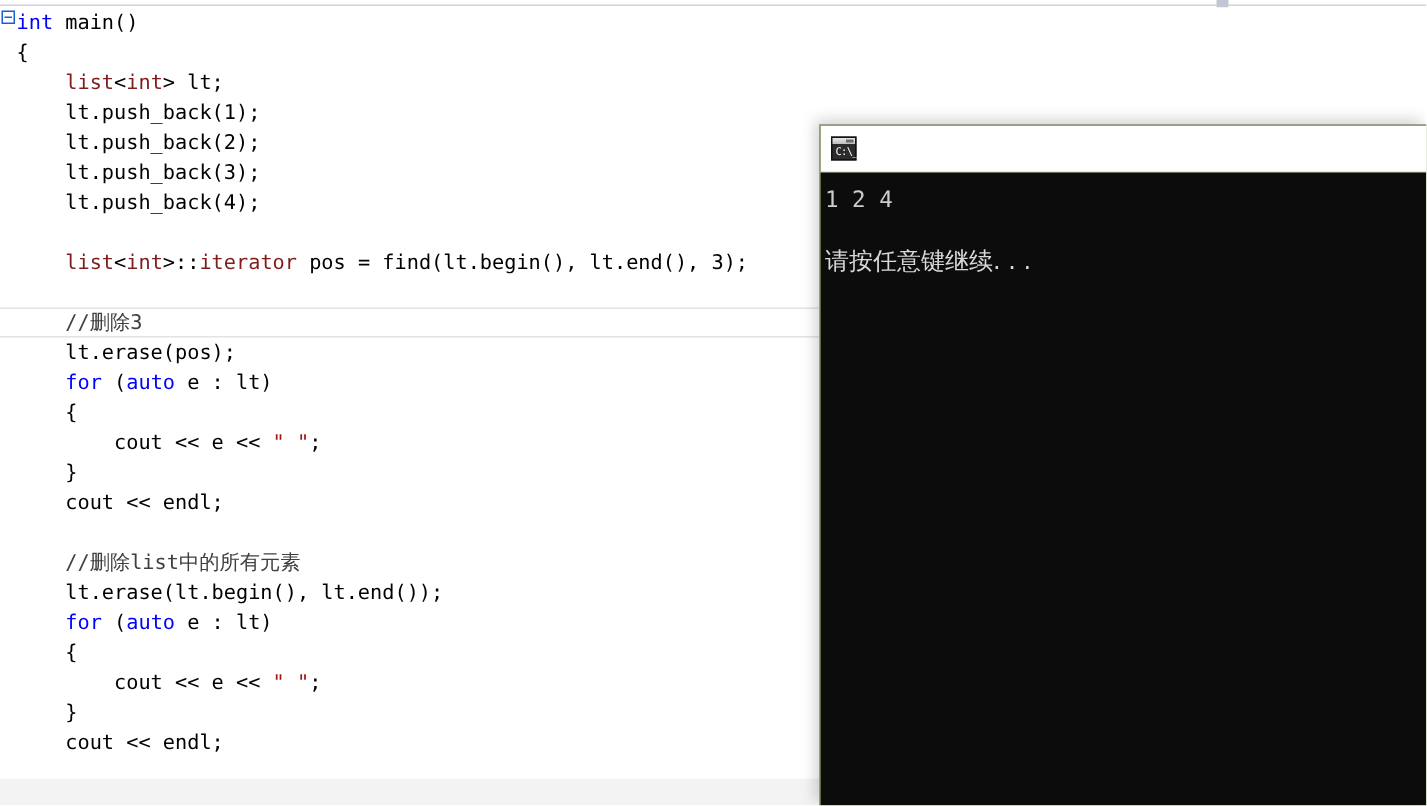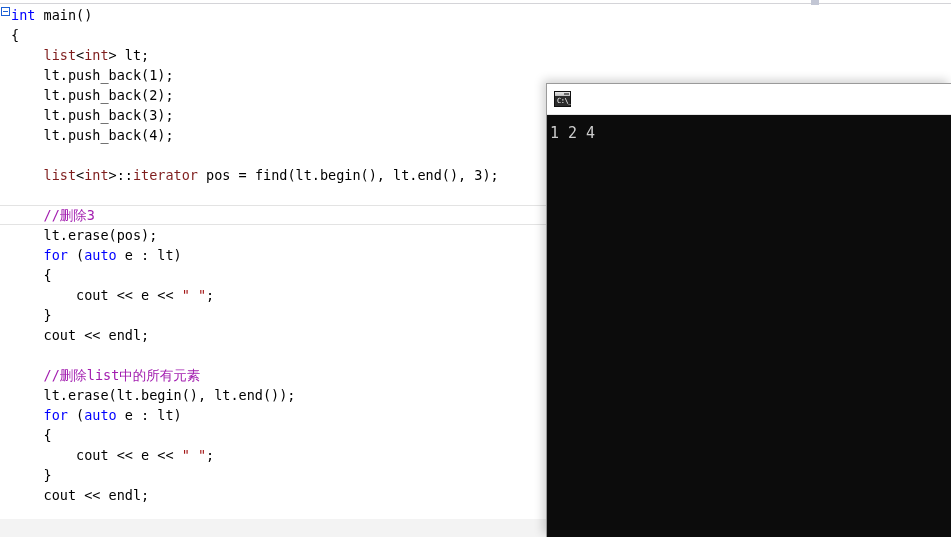--- a/index.html
+++ b/index.html
@@ -110,21 +110,21 @@
     border-top: 1px solid #e3e3e3;
     border-bottom: 1px solid #e3e3e3;
     height: 20px;
     line-height: 18px;
     background: #ffffff;
   }
 
   .kw   { color: #0000ff; }
   .type { color: #7f1d1d; }
   .str  { color: #a31515; }
-  .com  { color: #a21caf; }
+  .com  { color: #404040; }
   .pln  { color: #000000; }
 
   .bottom-strip {
     position: absolute;
     left: 0; top: 519px;
     width: 951px; height: 18px;
     background: #f3f3f3;
   }
 
   
@@ -232,16 +232,16 @@
     <div class="bottom-strip"></div>
   </div>
 
   <div class="cmd-window">
     <div class="cmd-titlebar">
       <span class="cmd-icon">
         <span class="bar"></span>
         <span class="prompt">C:\_</span>
       </span>
     </div>
-    <div class="cmd-body" id="cmd-output"><div class="cmd-line">1 2 4</div><div class="cmd-line blank">&nbsp;</div></div>
+    <div class="cmd-body" id="cmd-output"><div class="cmd-line">1 2 4</div><div class="cmd-line blank">&nbsp;</div><div class="cmd-line cn">请按任意键继续. . .</div></div>
   </div>
 
 </div>
 
 </body></html>

